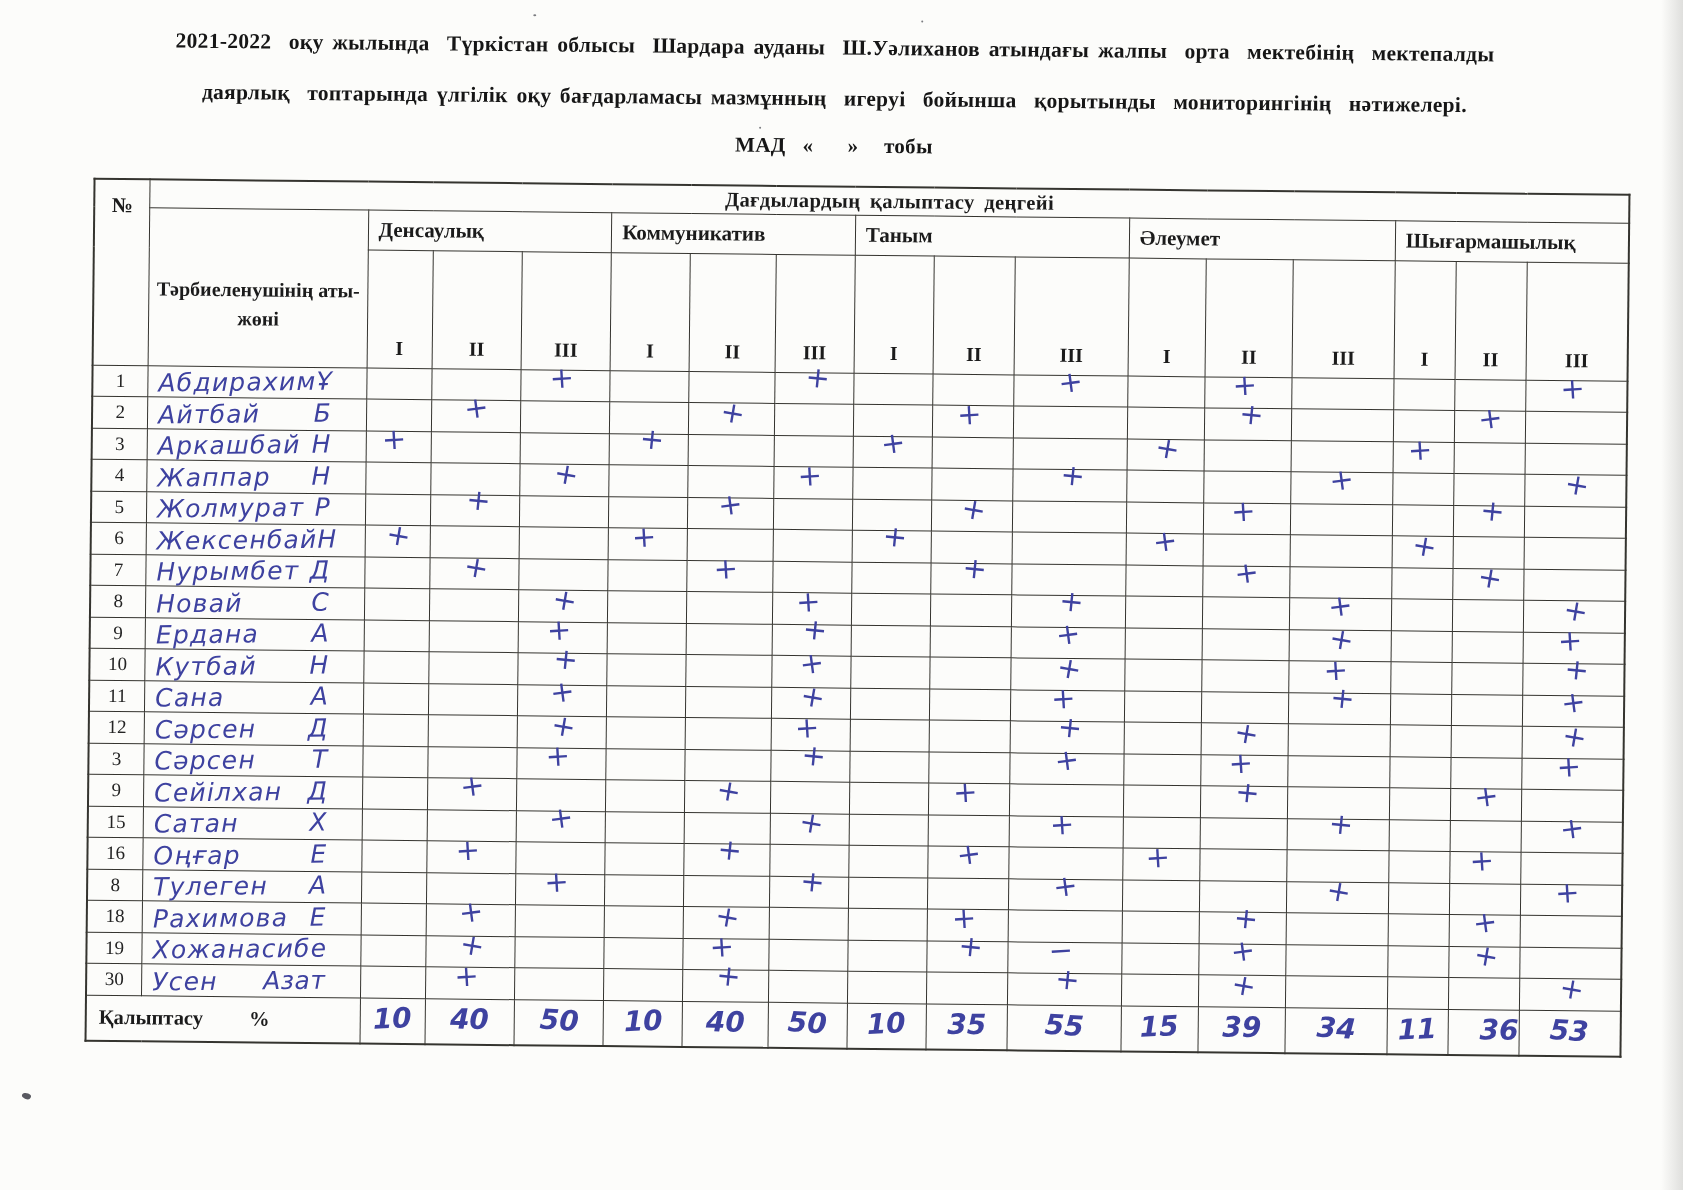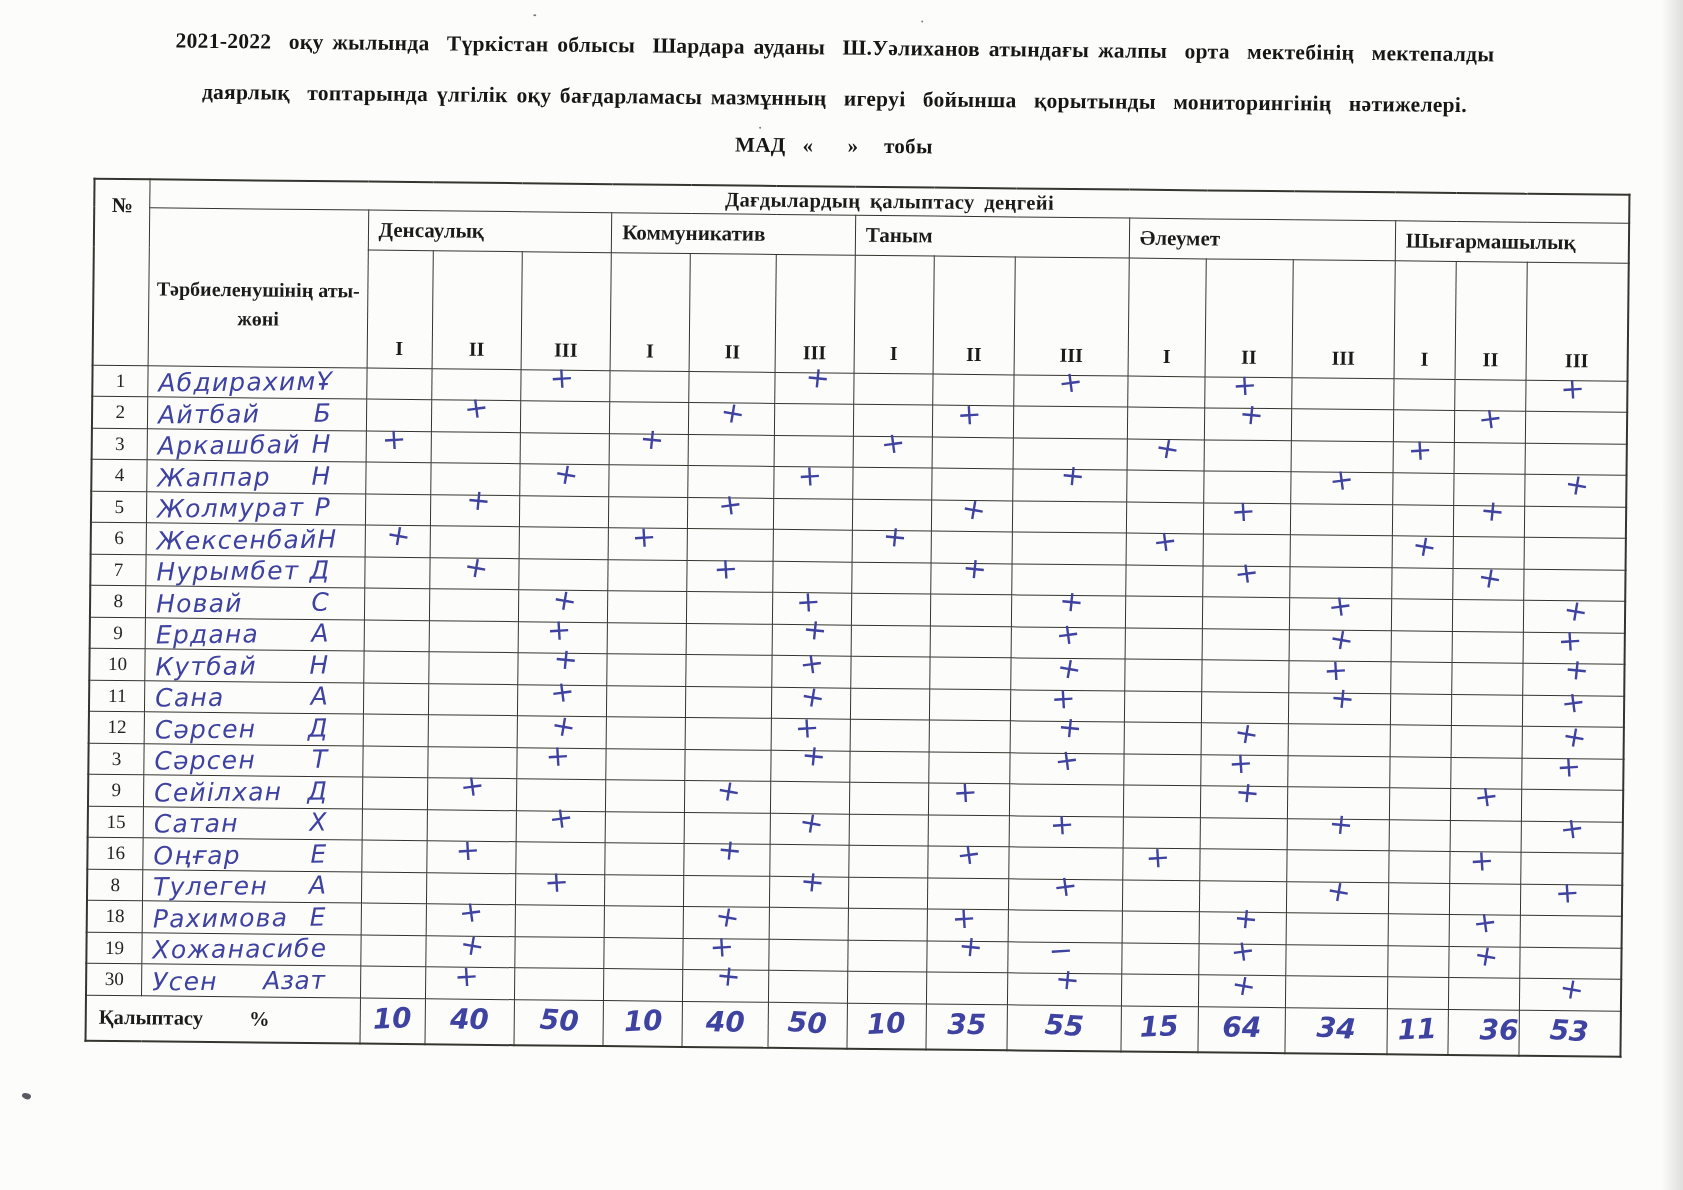--- a/index.html
+++ b/index.html
@@ -624,21 +624,21 @@
         <td style="text-align: center;"><span class="hw pct" style="transform: rotate(-3deg);">10</span></td>
             <td style="text-align: center;"><span class="hw pct" style="transform: rotate(0deg);">40</span></td>
             <td style="text-align: center;"><span class="hw pct" style="transform: rotate(3deg);">50</span></td>
             <td style="text-align: center;"><span class="hw pct" style="transform: rotate(-3deg);">10</span></td>
             <td style="text-align: center;"><span class="hw pct" style="transform: rotate(0deg);">40</span></td>
             <td style="text-align: center;"><span class="hw pct" style="transform: rotate(3deg);">50</span></td>
             <td style="text-align: center;"><span class="hw pct" style="transform: rotate(-3deg);">10</span></td>
             <td style="text-align: center;"><span class="hw pct" style="transform: rotate(0deg); font-style: italic;">35</span></td>
             <td style="text-align: center;"><span class="hw pct" style="transform: rotate(3deg);">55</span></td>
             <td style="text-align: center;"><span class="hw pct" style="transform: rotate(-3deg);">15</span></td>
-            <td style="text-align: center;"><span class="hw pct" style="transform: rotate(0deg);">64</span></td>
+            <td style="text-align: center;"><span class="hw pct" style="transform: rotate(0deg);">39</span></td>
             <td style="text-align: center;"><span class="hw pct" style="transform: rotate(3deg);">34</span></td>
             <td style="text-align: center;"><span class="hw pct" style="transform: rotate(-3deg);">11</span></td>
             <td style="text-align: right;"><span class="hw pct" style="transform: rotate(0deg);">36</span></td>
             <td style="text-align: center;"><span class="hw pct" style="transform: rotate(3deg);">53</span></td>
           </tr>
       </tfoot>
     </table>
 
     <span class="speck" style="left:533px; top:10px; width:3px; height:2px;"></span>
     <span class="speck" style="left:921px; top:12px; width:2px; height:2px;"></span>

